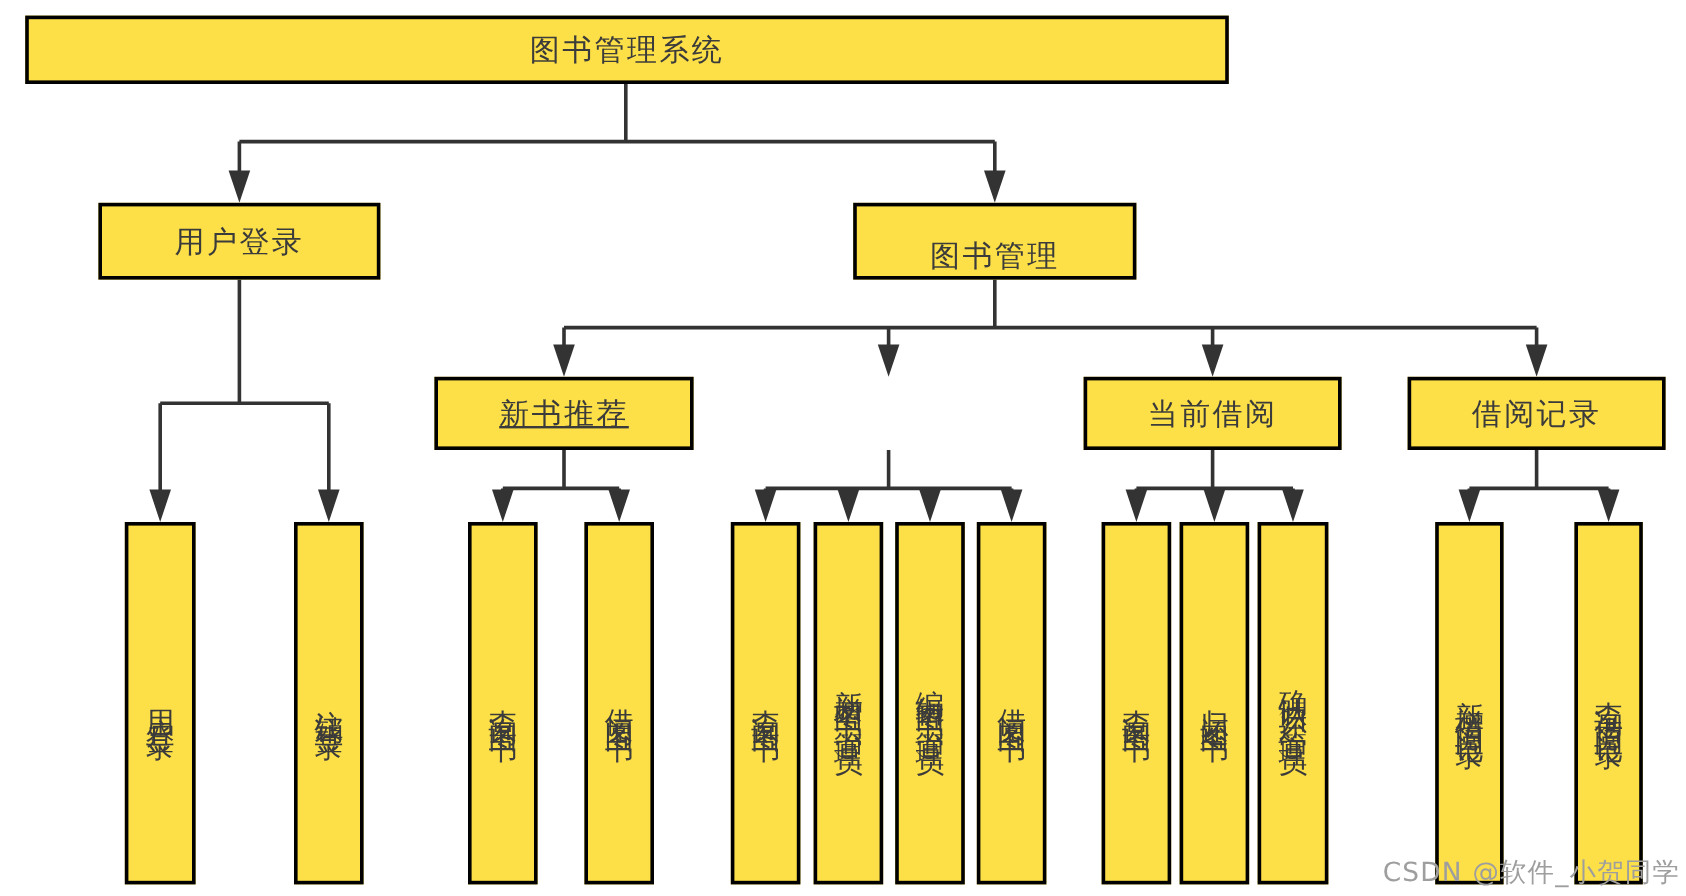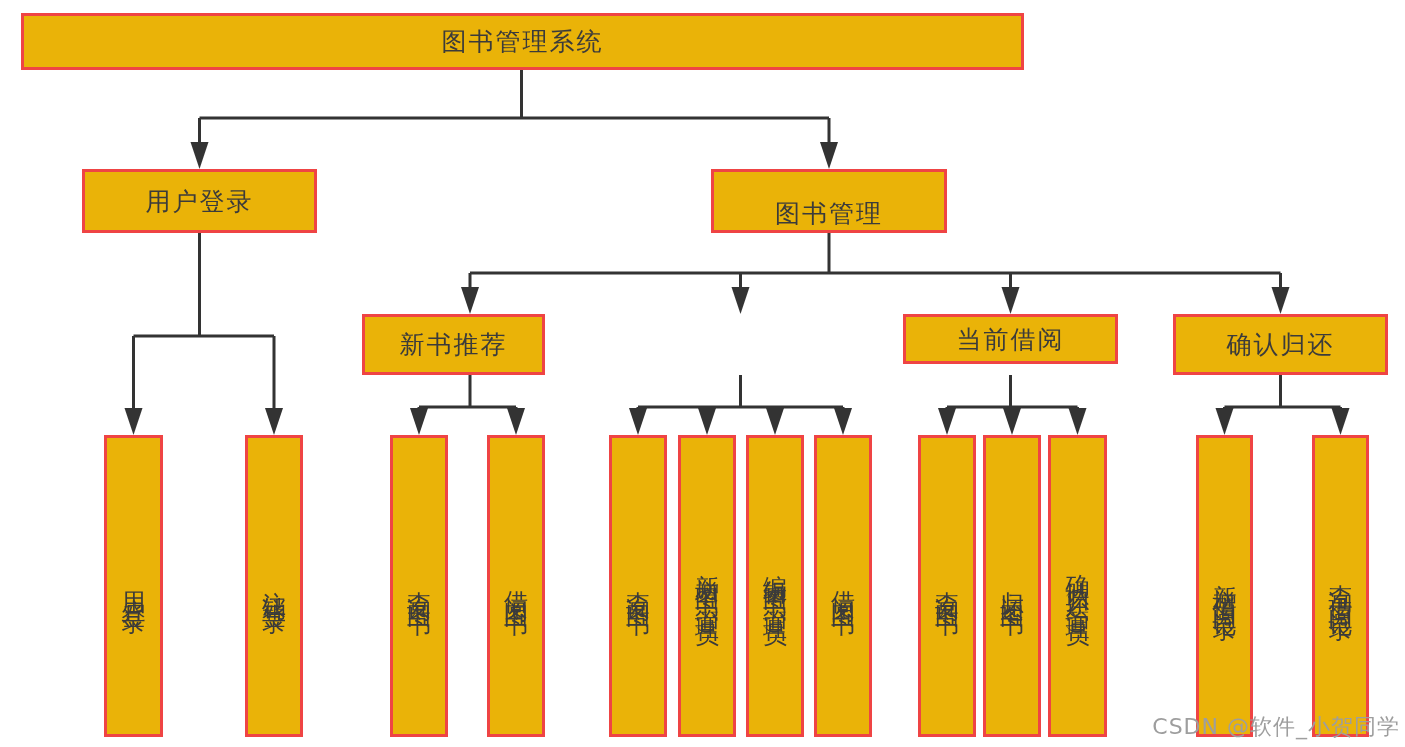--- a/index.html
+++ b/index.html
@@ -2,22 +2,22 @@
 <html><head>
 <meta charset="utf-8">
 <style>
   html,body{margin:0;padding:0;background:#ffffff;}
   .stage{
     position:relative;width:1405px;height:747px;background:#ffffff;
     font-family:"DejaVu Sans","Liberation Sans",sans-serif;overflow:hidden;
   }
   .connectors{position:absolute;left:0;top:0;z-index:0;}
   .box{
-    position:absolute;box-sizing:border-box;background:#eab308;
-    border:3px solid #ef4444;display:flex;align-items:center;justify-content:center;
+    position:absolute;box-sizing:border-box;background:#fde047;
+    border:3px solid #000000;display:flex;align-items:center;justify-content:center;
     color:#3b3b3b;z-index:1;
   }
   .hbox{font-size:25px;letter-spacing:2px;}
   .vbox .vtext{
     writing-mode:vertical-rl;text-orientation:mixed;
     font-size:24px;letter-spacing:7px;line-height:1;
     display:block;
   }
   .watermark{
     position:absolute;right:5px;top:712px;z-index:3;
@@ -73,28 +73,28 @@
     <span>图书管理系统</span>
   </div>
 
   <div class="box hbox" style="left:82px;top:169px;width:235px;height:64px;">
     <span>用户登录</span>
   </div>
   <div class="box hbox" style="left:711px;top:169px;width:236px;height:64px;align-items:flex-end;">
     <span>图书管理</span>
   </div>
 
-  <div class="box hbox" style="left:362px;top:314px;width:183px;height:61px;">
+  <div class="box hbox" style="left:362px;top:314px;width:216px;height:61px;text-decoration:underline;">
     <span>新书推荐</span>
   </div>
-  <div class="box hbox" style="left:903px;top:314px;width:215px;height:50px;">
+  <div class="box hbox" style="left:903px;top:314px;width:215px;height:61px;">
     <span>当前借阅</span>
   </div>
   <div class="box hbox" style="left:1173px;top:314px;width:215px;height:61px;">
-    <span>确认归还</span>
+    <span>借阅记录</span>
   </div>
 
   <div class="box vbox" style="left:104px;top:435px;width:59px;height:302px;">
     <span class="vtext">用户登录</span>
   </div>
   <div class="box vbox" style="left:245px;top:435px;width:58px;height:302px;">
     <span class="vtext">注销登录</span>
   </div>
 
   <div class="box vbox" style="left:390px;top:435px;width:58px;height:302px;">

